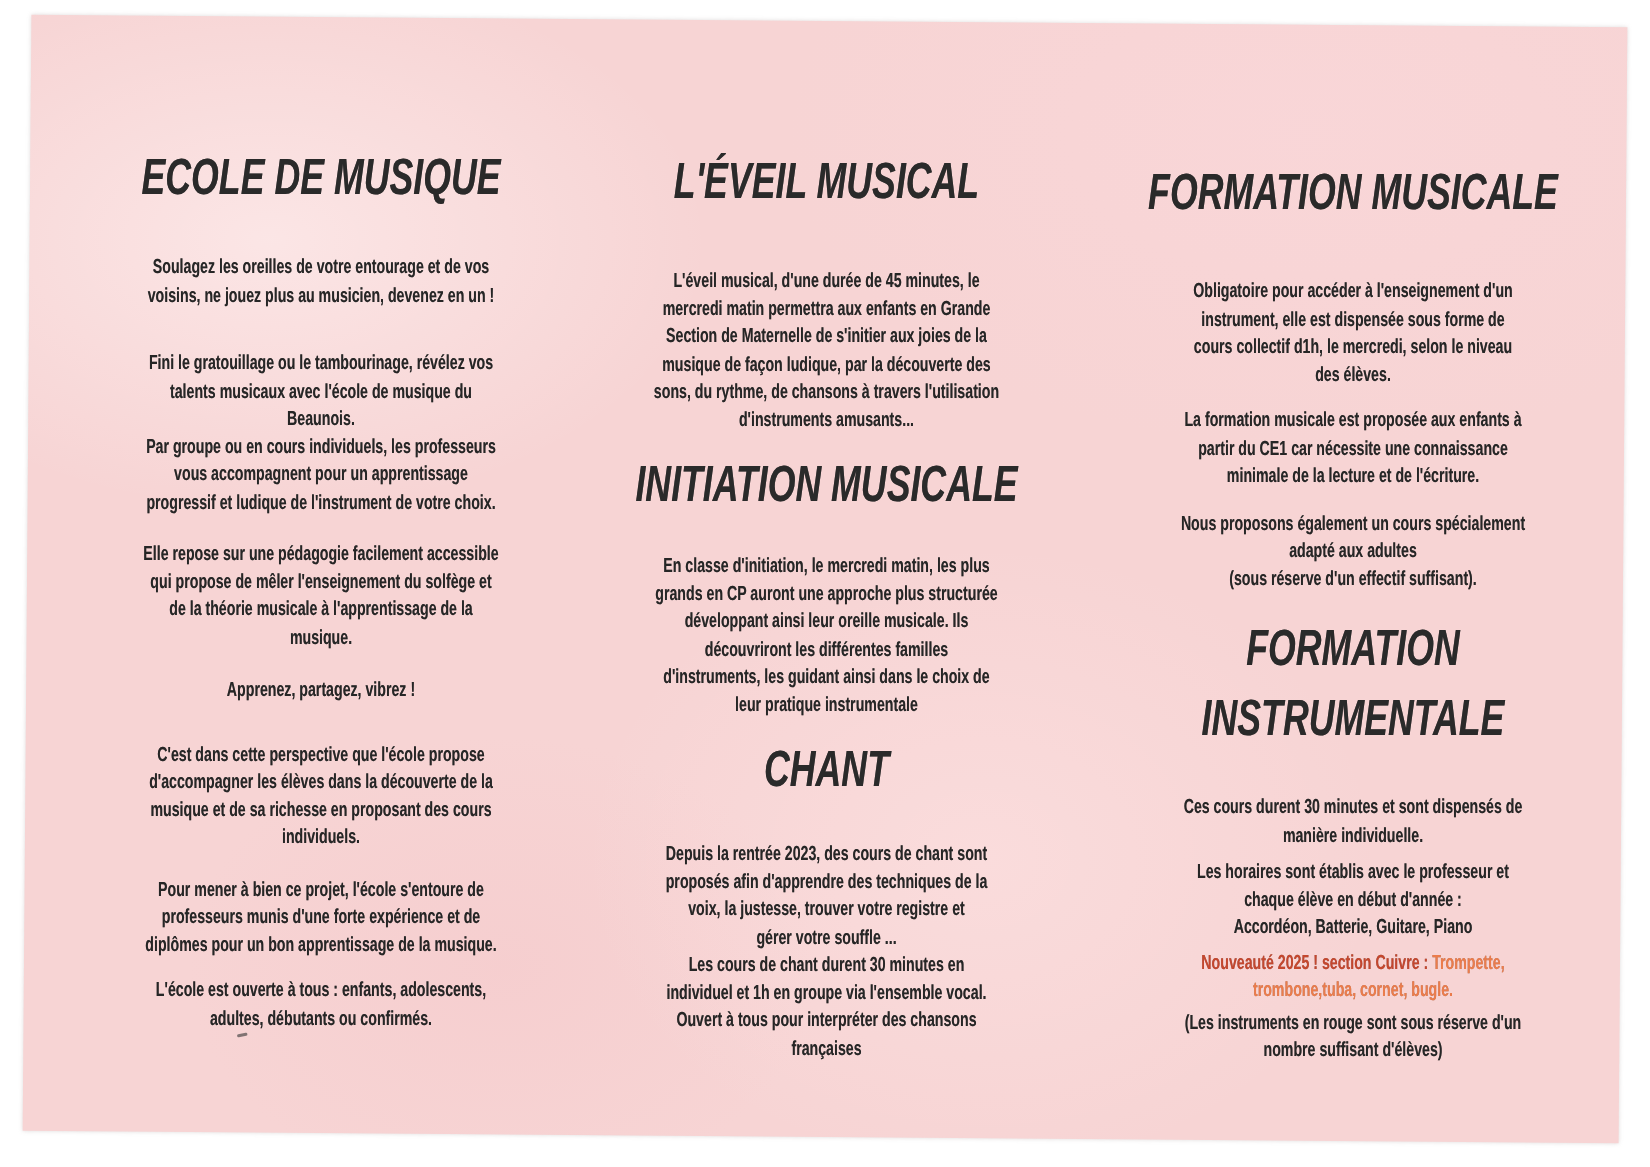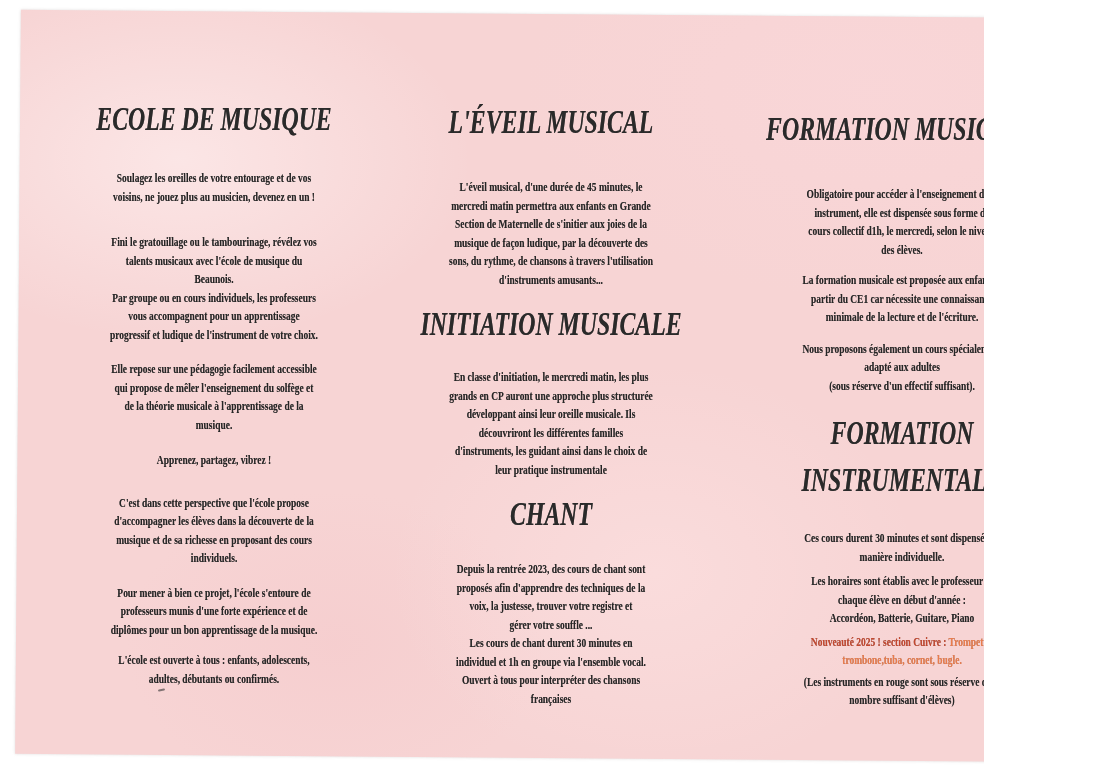--- a/index.html
+++ b/index.html
@@ -2,24 +2,23 @@
 <html><head>
 <meta charset="utf-8">
 <style>
   html,body{margin:0;padding:0;}
   body{
     font-family:"Liberation Sans", sans-serif;
     background:#ffffff;
   }
   .page{
     position:relative;
-    width:984px;height:778px;
+    width:1100px;height:778px;
     background:#ffffff;
     overflow:hidden;
-    font-family:Liberation Serif, serif;
   }
   .paper{
     position:absolute;
     left:18px;top:14px;
     width:1064px;height:744px;
     transform:rotate(0.45deg);
     background:
       radial-gradient(420px 260px at 15% 20%, rgba(255,244,244,0.55), rgba(255,244,244,0) 70%),
       radial-gradient(500px 300px at 80% 10%, rgba(250,215,218,0.6), rgba(250,215,218,0) 70%),
       radial-gradient(380px 300px at 60% 75%, rgba(255,232,232,0.4), rgba(255,232,232,0) 70%),

